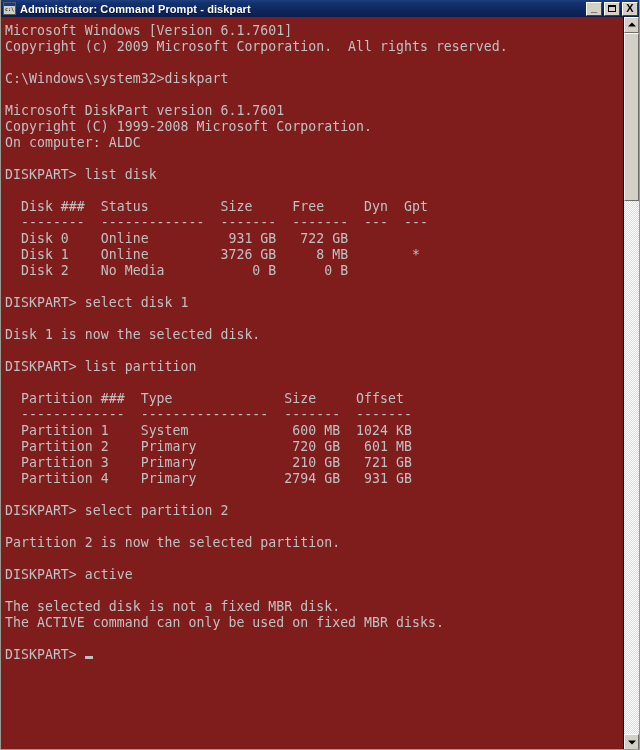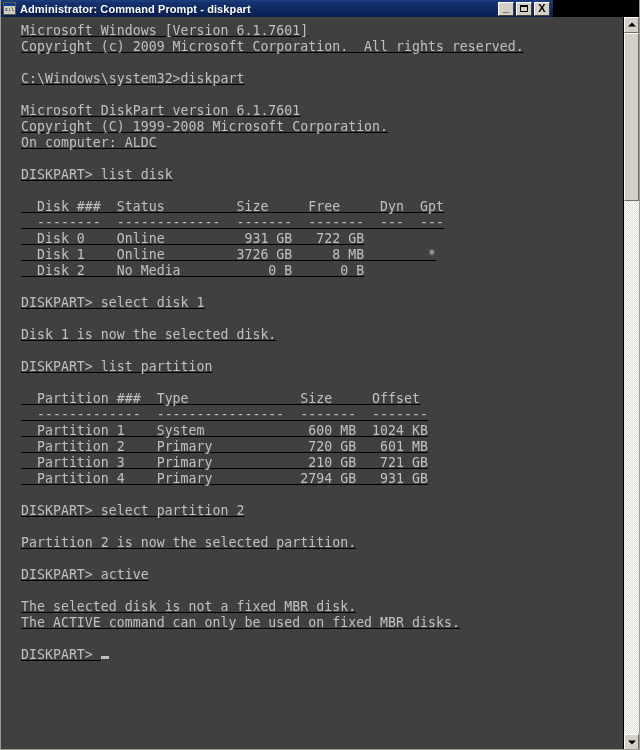--- a/index.html
+++ b/index.html
@@ -23,21 +23,21 @@
     background: #000000;
     border: 1px solid #9a9a93;
     border-top: none;
     overflow: hidden;
   }
 
   
   #titlebar {
     position: absolute;
     left: 0; top: 0;
-    width: 552px;
+    width: 640px;
     height: 17px;
     background: linear-gradient(to bottom,
         #1c3e80 0%, #15316d 18%, #102a62 50%, #0c2258 78%, #0a1d4c 100%);
     display: flex;
     align-items: center;
     padding: 0;
     box-sizing: border-box;
     user-select: none;
   }
   #title-icon {
@@ -124,25 +124,24 @@
   }
   .ctl-btn.close .mark { font-size: 11px; }
 
   
   #console {
     position: absolute;
     left: 0;
     top: 17px;
     width: 624px;
     height: 733px;
-    background: #404040;
+    background: #7f1d1d;
     overflow: hidden;
-    padding: 6px 0 0 20px;
-    box-sizing: border-box;
-    text-decoration: underline;
+    padding: 6px 0 0 4px;
+    box-sizing: border-box;
   }
   #console-text {
     margin: 0;
     padding: 0;
     color: #c0c0c0;
     font-family: "DejaVu Sans Mono", monospace;
     font-size: 13.2px;
     line-height: 16px;
     letter-spacing: 0.04px;
     white-space: pre;

